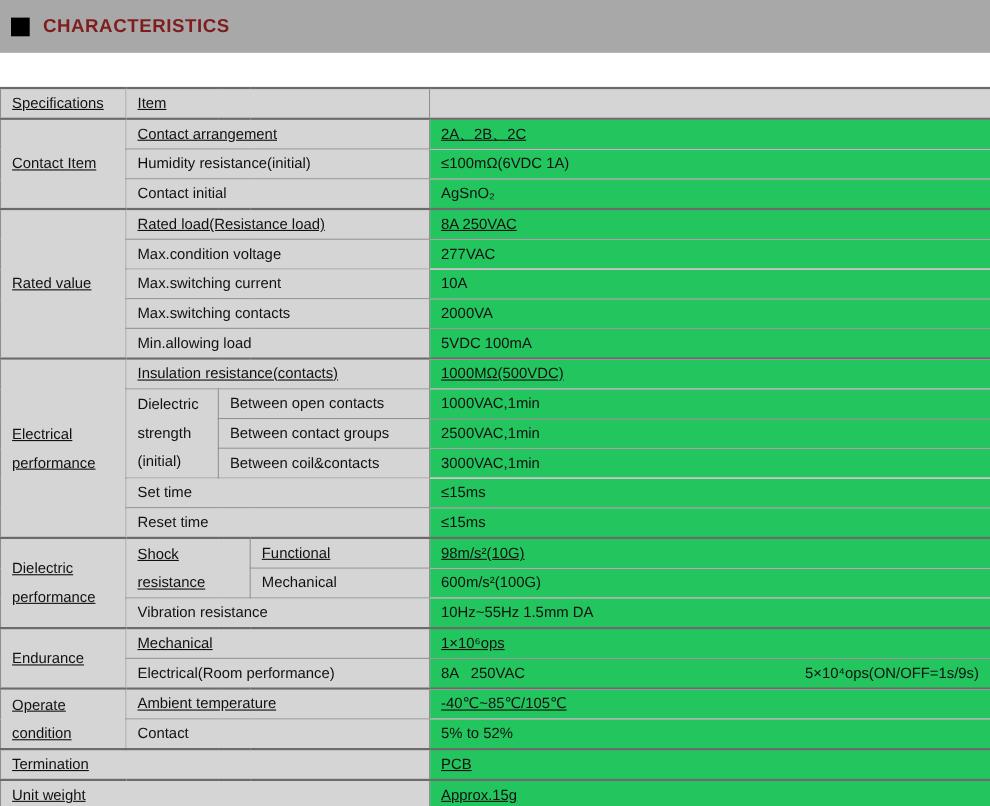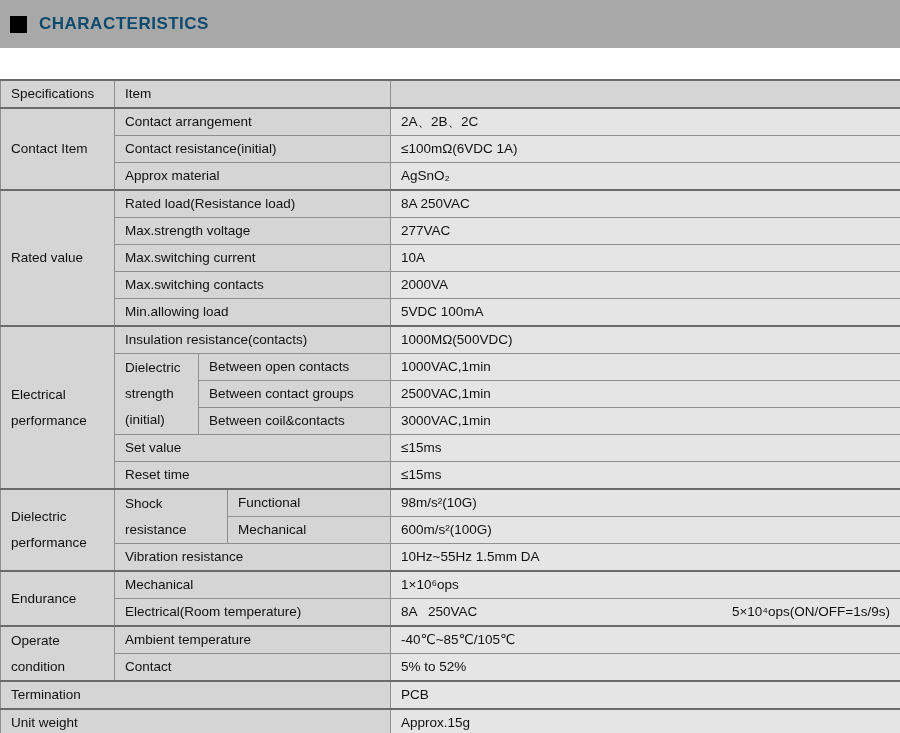--- a/index.html
+++ b/index.html
@@ -24,21 +24,21 @@
     background: #000000;
     display: inline-block;
     margin-right: 12px;
     flex: 0 0 auto;
   }
   .band h1 {
     margin: 0;
     font-size: 17px;
     font-weight: bold;
     letter-spacing: 0.5px;
-    color: #0c4a6e;
+    color: #7f1d1d;
   }
   
   table.chars {
     margin-top: 31px;
     width: 900px;
     border-collapse: collapse;
     table-layout: fixed;
     border-left: 1px solid #8f8f8f;
     border-right: 1px solid #8f8f8f;
     border-top: 2px solid #6b6b6b;
@@ -46,23 +46,23 @@
   }
   table.chars tr { height: 26px; }
   table.chars td {
     border: 1px solid #8f8f8f;
     font-size: 13.5px;
     line-height: 26px;
     padding: 0 6px 0 10px;
     vertical-align: middle;
     overflow: hidden;
   }
-  tr.sec td { border-top: 2px solid #6b6b6b; }
+  tr.sec td { border-top: 2px solid #6b6b6b; text-decoration: underline; }
   td.lbl { background: #d5d5d5; }
-  td.val { background: #e5e5e5; }
+  td.val { background: #22c55e; }
   .split-row {
     display: flex;
     justify-content: space-between;
     align-items: center;
     padding-right: 4px;
   }
   .pre { white-space: pre; }
 </style>
 </head>
 <body>
@@ -87,35 +87,35 @@
     <td class="lbl" colspan="3">Item</td>
     <td class="lbl"></td>
   </tr>
 
   <tr class="sec">
     <td class="lbl" rowspan="3">Contact Item</td>
     <td class="lbl" colspan="3">Contact arrangement</td>
     <td class="val">2A、2B、2C</td>
   </tr>
   <tr>
-    <td class="lbl" colspan="3">Contact resistance(initial)</td>
+    <td class="lbl" colspan="3">Humidity resistance(initial)</td>
     <td class="val">≤100mΩ(6VDC 1A)</td>
   </tr>
   <tr>
-    <td class="lbl" colspan="3">Approx material</td>
+    <td class="lbl" colspan="3">Contact initial</td>
     <td class="val">AgSnO₂</td>
   </tr>
 
   <tr class="sec">
     <td class="lbl" rowspan="5">Rated value</td>
     <td class="lbl" colspan="3">Rated load(Resistance load)</td>
     <td class="val">8A 250VAC</td>
   </tr>
   <tr>
-    <td class="lbl" colspan="3">Max.strength voltage</td>
+    <td class="lbl" colspan="3">Max.condition voltage</td>
     <td class="val">277VAC</td>
   </tr>
   <tr>
     <td class="lbl" colspan="3">Max.switching current</td>
     <td class="val">10A</td>
   </tr>
   <tr>
     <td class="lbl" colspan="3">Max.switching contacts</td>
     <td class="val">2000VA</td>
   </tr>
@@ -136,21 +136,21 @@
   </tr>
   <tr>
     <td class="lbl" colspan="2">Between contact groups</td>
     <td class="val">2500VAC,1min</td>
   </tr>
   <tr>
     <td class="lbl" colspan="2">Between coil&amp;contacts</td>
     <td class="val">3000VAC,1min</td>
   </tr>
   <tr>
-    <td class="lbl" colspan="3">Set value</td>
+    <td class="lbl" colspan="3">Set time</td>
     <td class="val">≤15ms</td>
   </tr>
   <tr>
     <td class="lbl" colspan="3">Reset time</td>
     <td class="val">≤15ms</td>
   </tr>
 
   <tr class="sec">
     <td class="lbl" rowspan="3">Dielectric performance</td>
     <td class="lbl" rowspan="2" colspan="2">Shock resistance</td>
@@ -165,21 +165,21 @@
     <td class="lbl" colspan="3">Vibration resistance</td>
     <td class="val">10Hz~55Hz 1.5mm DA</td>
   </tr>
 
   <tr class="sec">
     <td class="lbl" rowspan="2">Endurance</td>
     <td class="lbl" colspan="3">Mechanical</td>
     <td class="val">1×10⁶ops</td>
   </tr>
   <tr>
-    <td class="lbl" colspan="3">Electrical(Room temperature)</td>
+    <td class="lbl" colspan="3">Electrical(Room performance)</td>
     <td class="val">
       <div class="split-row">
         <span class="pre">8A   250VAC</span>
         <span>5×10⁴ops(ON/OFF=1s/9s)</span>
       </div>
     </td>
   </tr>
 
   <tr class="sec">
     <td class="lbl" rowspan="2">Operate condition</td>

